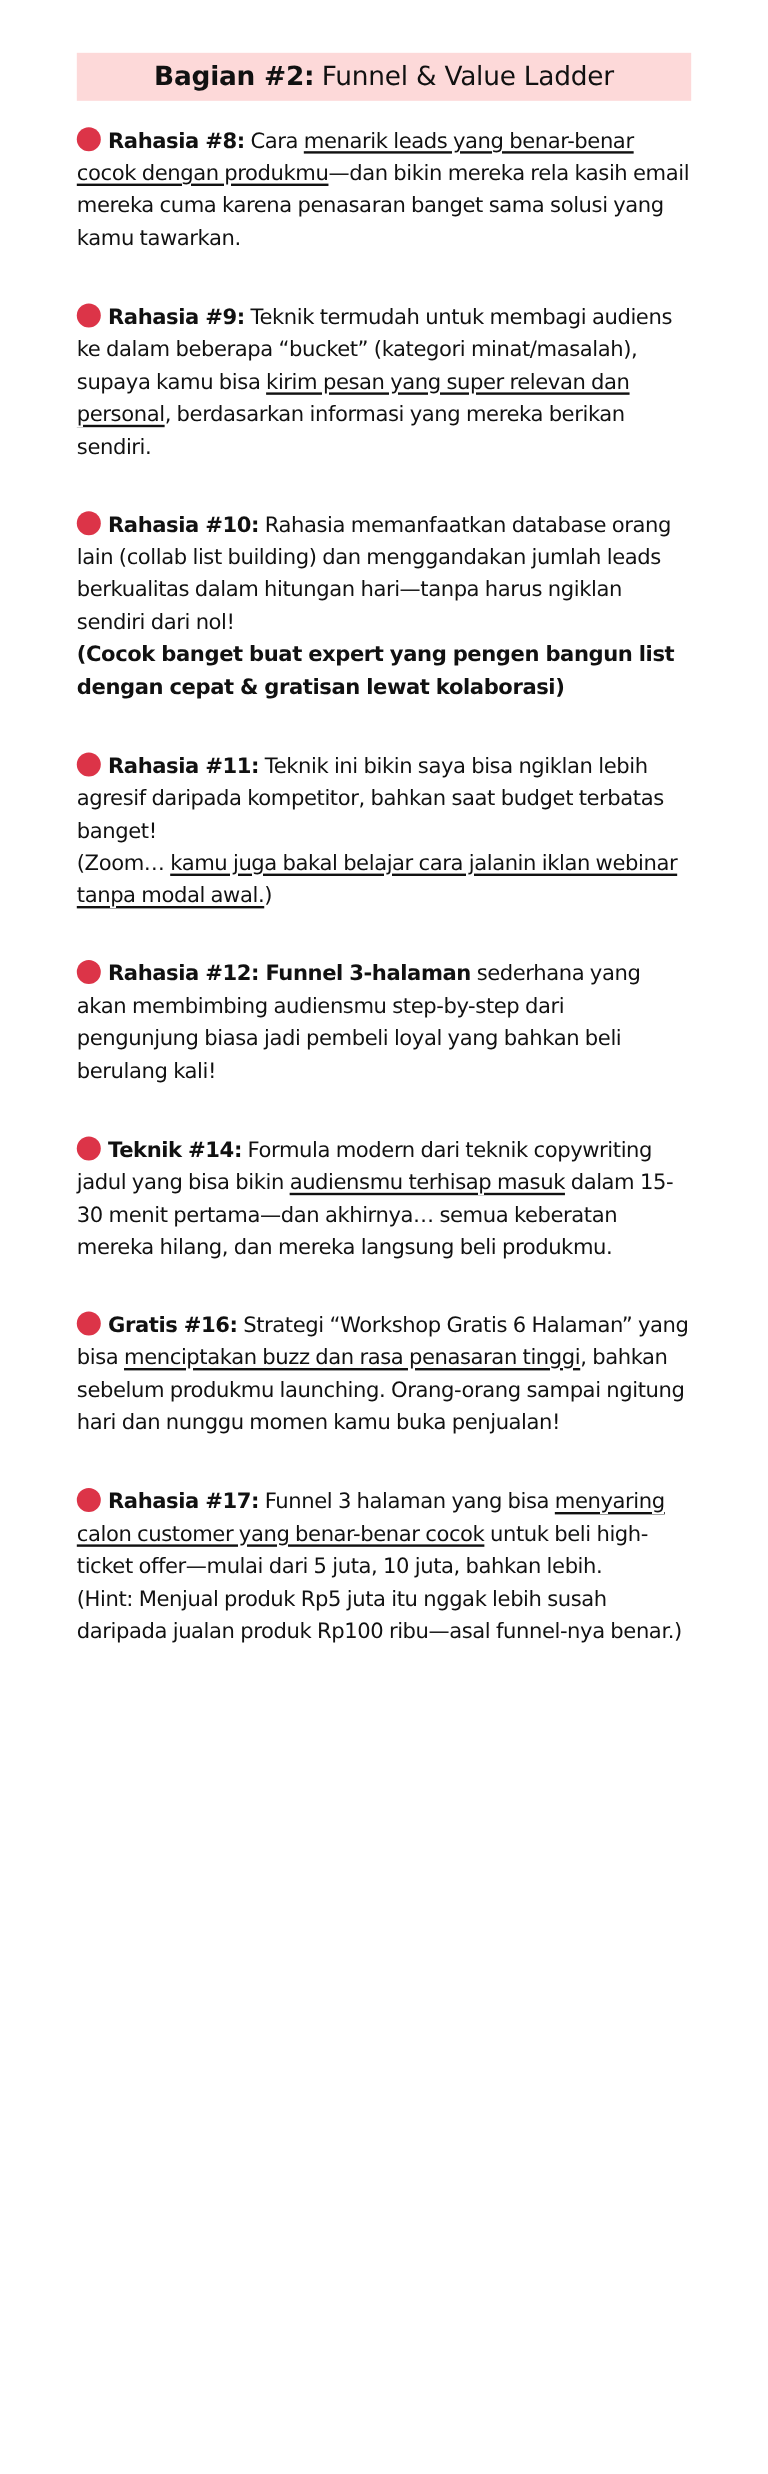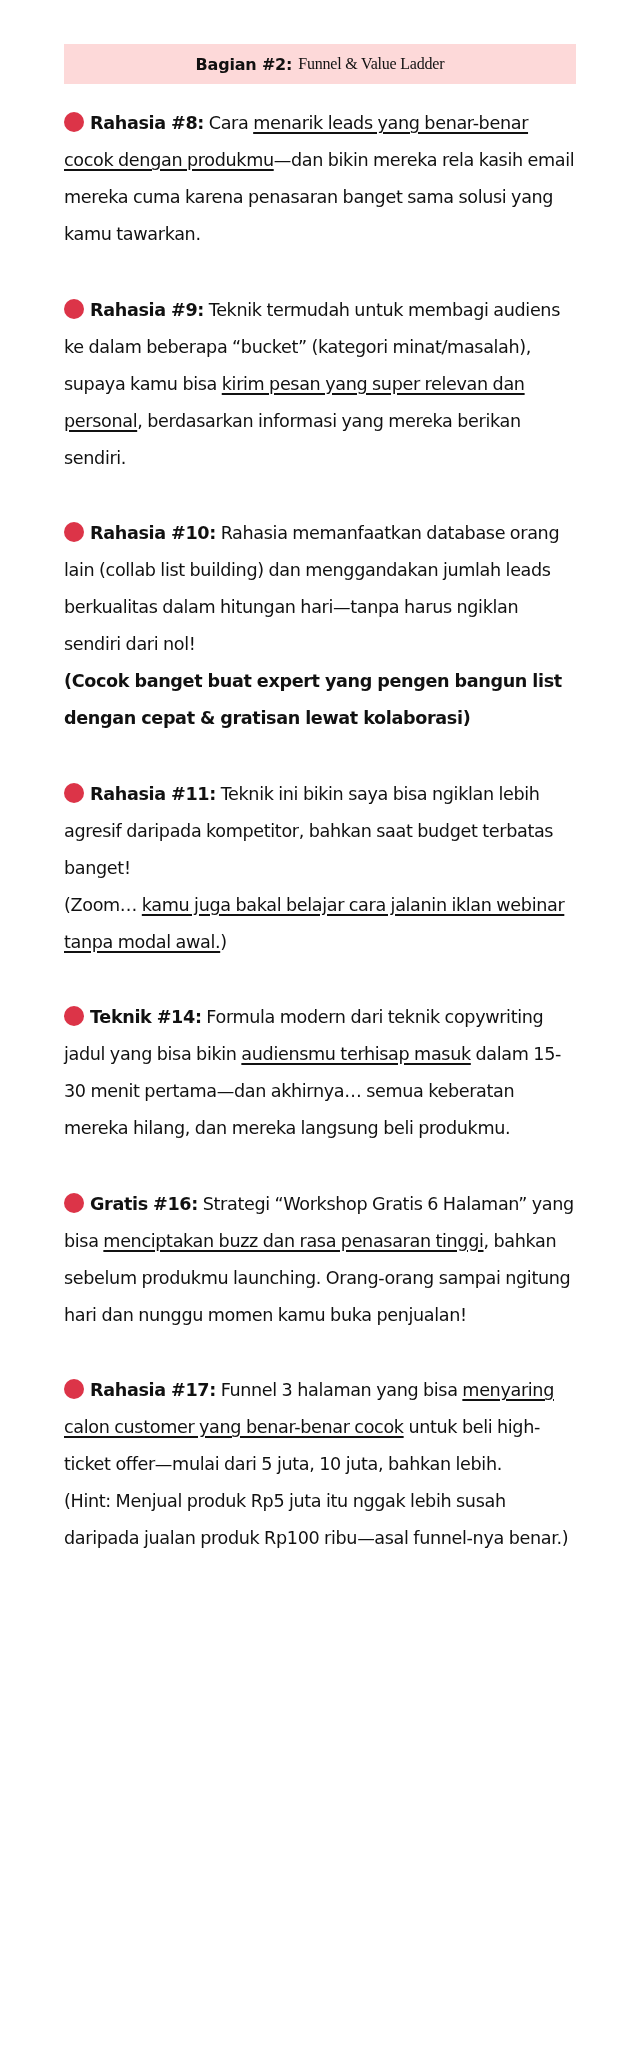--- a/index.html
+++ b/index.html
@@ -1,25 +1,25 @@
 <!DOCTYPE html>
 <html><head>
 <meta charset="utf-8">
 <style>
   html, body { margin: 0; padding: 0; background: #ffffff; }
   body { width: 640px; min-height: 2062px; position: relative;
          font-family: "DejaVu Sans", sans-serif; color: #111111; }
   .wrap { position: absolute; left: 64px; top: 44px; width: 512px; }
   .section-header { height: 40px; background: #fdd9d9; display: flex;
          align-items: center; justify-content: center;
-         font-size: 16px; letter-spacing: -0.2px; }
+         font-size: 22px; letter-spacing: -0.2px; }
   .section-header b { font-weight: 700; margin-right: 6px; }
-  .section-header span.rest { font-weight: 400; font-family: Liberation Serif, serif; }
+  .section-header span.rest { font-weight: 400; }
   .list { margin-top: 21px; }
-  .item { margin: 0 0 38.5px 0; font-size: 17.6px; line-height: 37px;
+  .item { margin: 0 0 38.5px 0; font-size: 17.6px; line-height: 27px;
           letter-spacing: -0.35px; word-spacing: -0.5px; }
   .item .bullet { display: inline-block; width: 20px; height: 20px; border-radius: 50%;
           background: #dc3448; vertical-align: -3px; margin-right: 6px; }
   .item b { font-weight: 700; }
   .item u { text-decoration: underline; text-decoration-thickness: 1.5px;
           text-underline-offset: 3px; }
   .item .br { display: block; height: 0; }
 </style>
 </head>
 <body>
@@ -37,20 +37,23 @@
       <p class="item">
     <span class="bullet" style="background: rgb(220, 52, 72);"></span><b class="label">Rahasia #9:</b><span class="body"><span> Teknik termudah untuk membagi audiens ke dalam beberapa “bucket” (kategori minat/masalah), supaya kamu bisa </span><u>kirim pesan yang super relevan dan personal</u><span>, berdasarkan informasi yang mereka berikan sendiri.</span></span>
   </p>
       <p class="item">
     <span class="bullet" style="background: rgb(220, 52, 72);"></span><b class="label">Rahasia #10:</b><span class="body"><span> Rahasia memanfaatkan database orang lain (collab list building) dan menggandakan jumlah leads berkualitas dalam hitungan hari—tanpa harus ngiklan sendiri dari nol!</span><span class="br"></span><b>(Cocok banget buat expert yang pengen bangun list dengan cepat &amp; gratisan lewat kolaborasi)</b></span>
   </p>
       <p class="item">
     <span class="bullet" style="background: rgb(220, 52, 72);"></span><b class="label">Rahasia #11:</b><span class="body"><span> Teknik ini bikin saya bisa ngiklan lebih agresif daripada kompetitor, bahkan saat budget terbatas banget!</span><span class="br"></span><span>(Zoom… </span><u>kamu juga bakal belajar cara jalanin iklan webinar tanpa modal awal.</u><span>)</span></span>
   </p>
       <p class="item">
+    <span class="bullet" style="background: rgb(220, 52, 72);"></span><b class="label">Rahasia #12:</b><span class="body"><b> Funnel 3-halaman</b><span> sederhana yang akan membimbing audiensmu step-by-step dari pengunjung biasa jadi pembeli loyal yang bahkan beli berulang kali!</span></span>
+  </p>
+      <p class="item">
     <span class="bullet" style="background: rgb(220, 52, 72);"></span><b class="label">Teknik #14:</b><span class="body"><span> Formula modern dari teknik copywriting jadul yang bisa bikin </span><u>audiensmu terhisap masuk</u><span> dalam 15-30 menit pertama—dan akhirnya… semua keberatan mereka hilang, dan mereka langsung beli produkmu.</span></span>
   </p>
       <p class="item">
     <span class="bullet" style="background: rgb(220, 52, 72);"></span><b class="label">Gratis #16:</b><span class="body"><span> Strategi “Workshop Gratis 6 Halaman” yang bisa </span><u>menciptakan buzz dan rasa penasaran tinggi</u><span>, bahkan sebelum produkmu launching. Orang-orang sampai ngitung hari dan nunggu momen kamu buka penjualan!</span></span>
   </p>
       <p class="item">
     <span class="bullet" style="background: rgb(220, 52, 72);"></span><b class="label">Rahasia #17:</b><span class="body"><span> Funnel 3 halaman yang bisa </span><u>menyaring calon customer yang benar-benar cocok</u><span> untuk beli high-ticket offer—mulai dari 5 juta, 10 juta, bahkan lebih.</span><span class="br"></span><span>(Hint: Menjual produk Rp5 juta itu nggak lebih susah daripada jualan produk Rp100 ribu—asal funnel-nya benar.)</span></span>
   </p>
     </div>
 </div>

